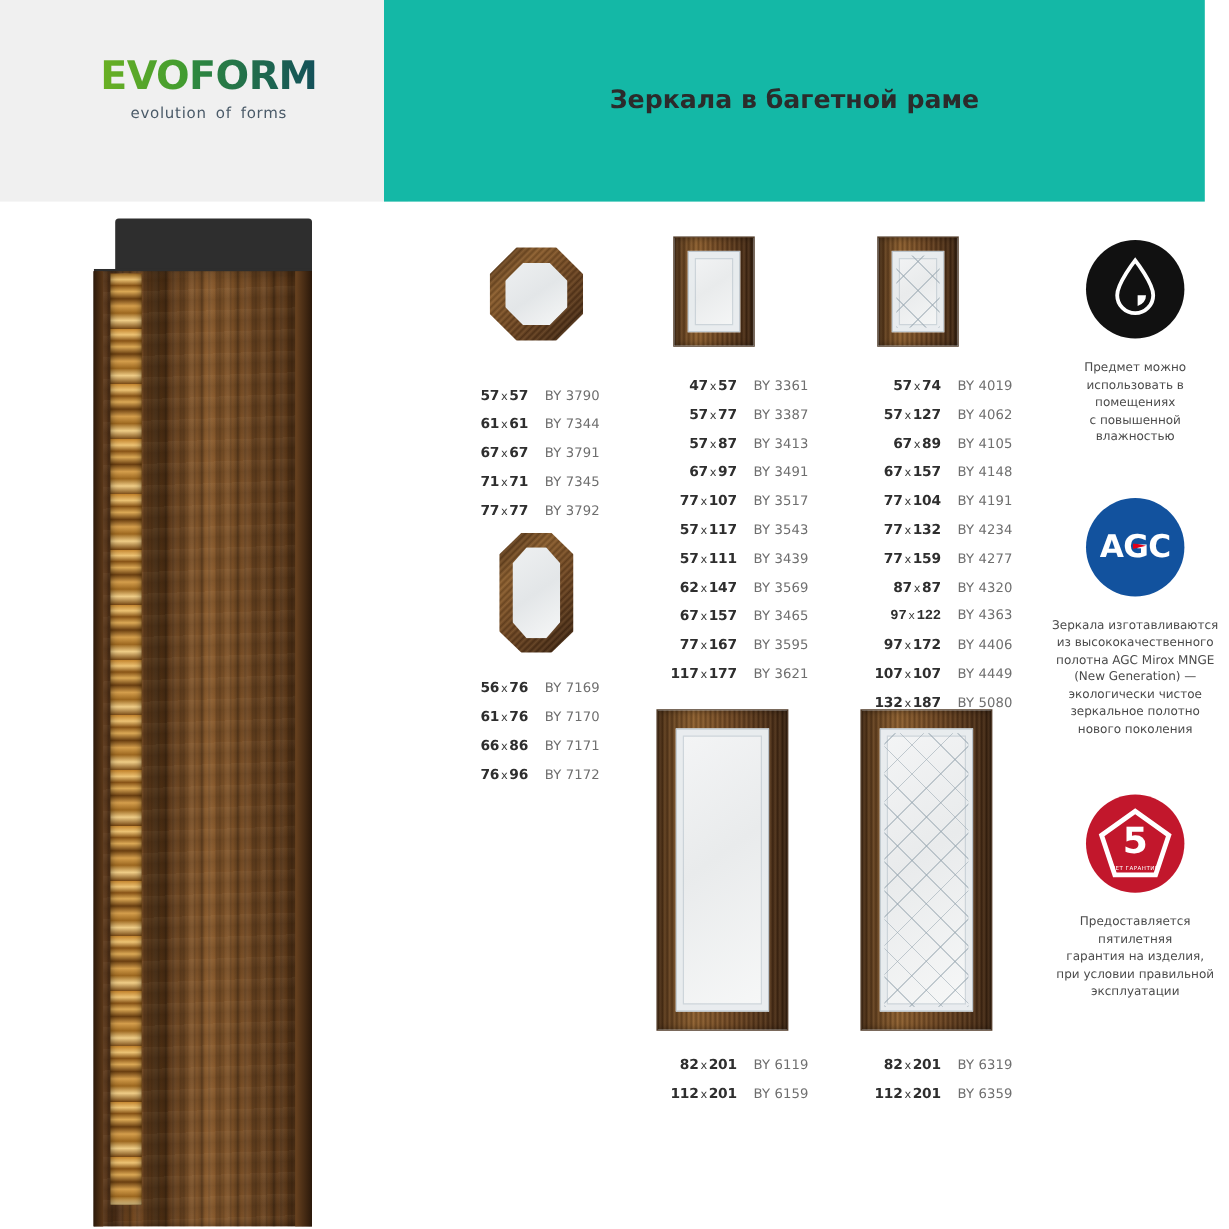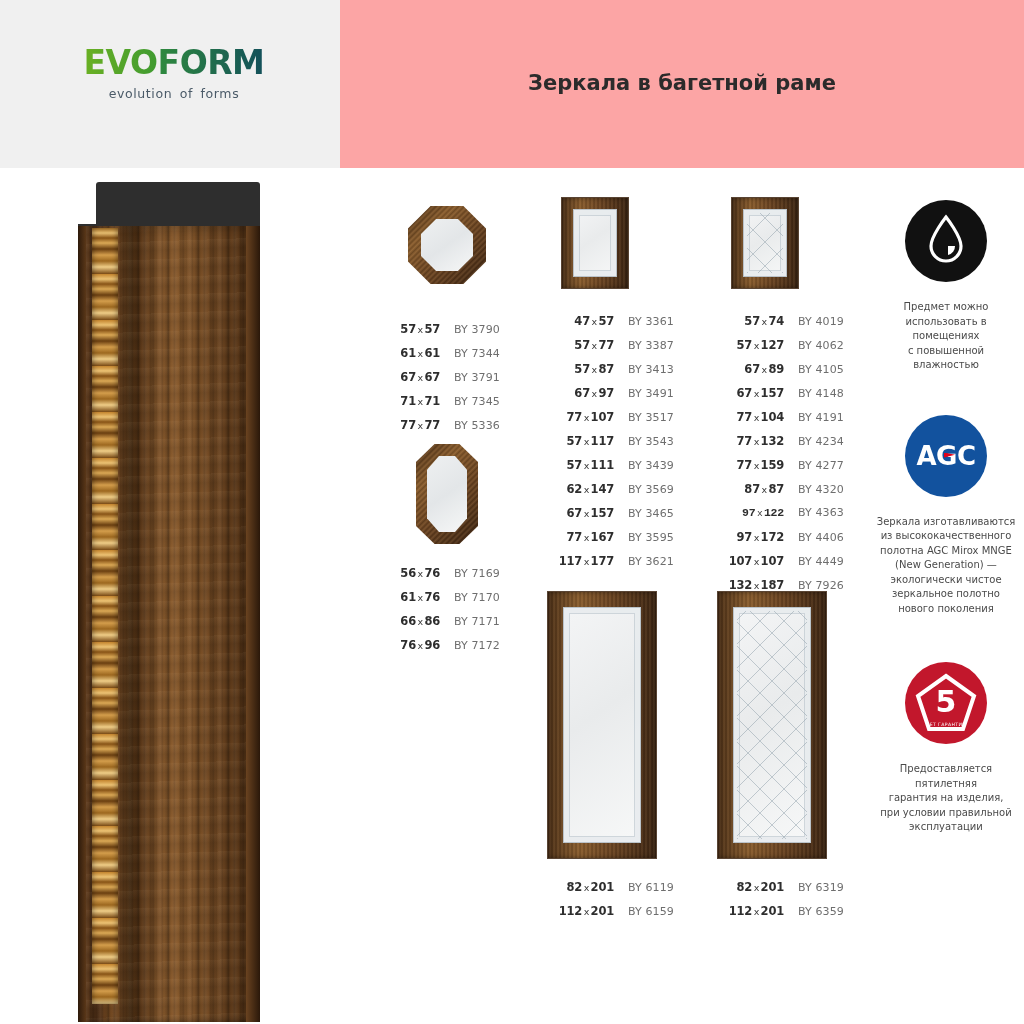--- a/index.html
+++ b/index.html
@@ -44,23 +44,23 @@
   #logo-word span { display: inline-block; }
   #logo-tag {
     margin-top: 7px;
     font-size: 12.5px;
     color: #4a5a68;
     letter-spacing: 0.6px;
     word-spacing: 3px;
   }
   #title-block {
     position: absolute;
-    left: 340px; top: 0;
+    left: 320px; top: 0;
     width: 684px; height: 168px;
-    background: #fca5a5;
+    background: #14b8a6;
     display: flex;
     align-items: center;
     justify-content: center;
   }
   #title-inner {
     text-align: center;
     color: #2b2b2b;
     font-size: 21px;
     font-weight: bold;
     line-height: 1.42;
@@ -334,21 +334,21 @@
     <div class="size-row">
       <span class="size-dim" style="width:58px;"><span>67</span><span class="x">x</span><span>67</span></span>
       <span class="size-code">BY 3791</span>
     </div>
     <div class="size-row">
       <span class="size-dim" style="width:58px;"><span>71</span><span class="x">x</span><span>71</span></span>
       <span class="size-code">BY 7345</span>
     </div>
     <div class="size-row">
       <span class="size-dim" style="width:58px;"><span>77</span><span class="x">x</span><span>77</span></span>
-      <span class="size-code">BY 5336</span>
+      <span class="size-code">BY 3792</span>
     </div>
   </div>
 </div>
 
 <div class="col" style="left:382px; top:440px; width:130px;">
   <div class="thumb-wrap" style="height:110px;">
     <div class="frame oct" style="width:62px;height:100px;margin:4px auto 0;
          clip-path:polygon(30% 0,70% 0,100% 18%,100% 82%,70% 100%,30% 100%,0 82%,0 18%);">
       <div class="glass oct" style="width:40px;height:76px;
            clip-path:polygon(30% 0,70% 0,100% 18%,100% 82%,70% 100%,30% 100%,0 82%,0 18%);"></div>
@@ -474,21 +474,21 @@
     <div class="size-row">
       <span class="size-dim" style="width:62px;"><span>97</span><span class="x">x</span><span>172</span></span>
       <span class="size-code">BY 4406</span>
     </div>
     <div class="size-row">
       <span class="size-dim" style="width:62px;"><span>107</span><span class="x">x</span><span>107</span></span>
       <span class="size-code">BY 4449</span>
     </div>
     <div class="size-row">
       <span class="size-dim" style="width:62px;"><span>132</span><span class="x">x</span><span>187</span></span>
-      <span class="size-code">BY 7926</span>
+      <span class="size-code">BY 5080</span>
     </div>
   </div>
 </div>
 
 <div class="col" style="left:552px; top:592px; width:140px;">
   <div class="thumb-wrap" style="height:272px;">
     <div class="frame" style="width:108px;height:266px;margin:0 0 0 -4px;">
       <div class="glass bevel" style="width:78px;height:236px;"></div>
     </div>
   </div>

